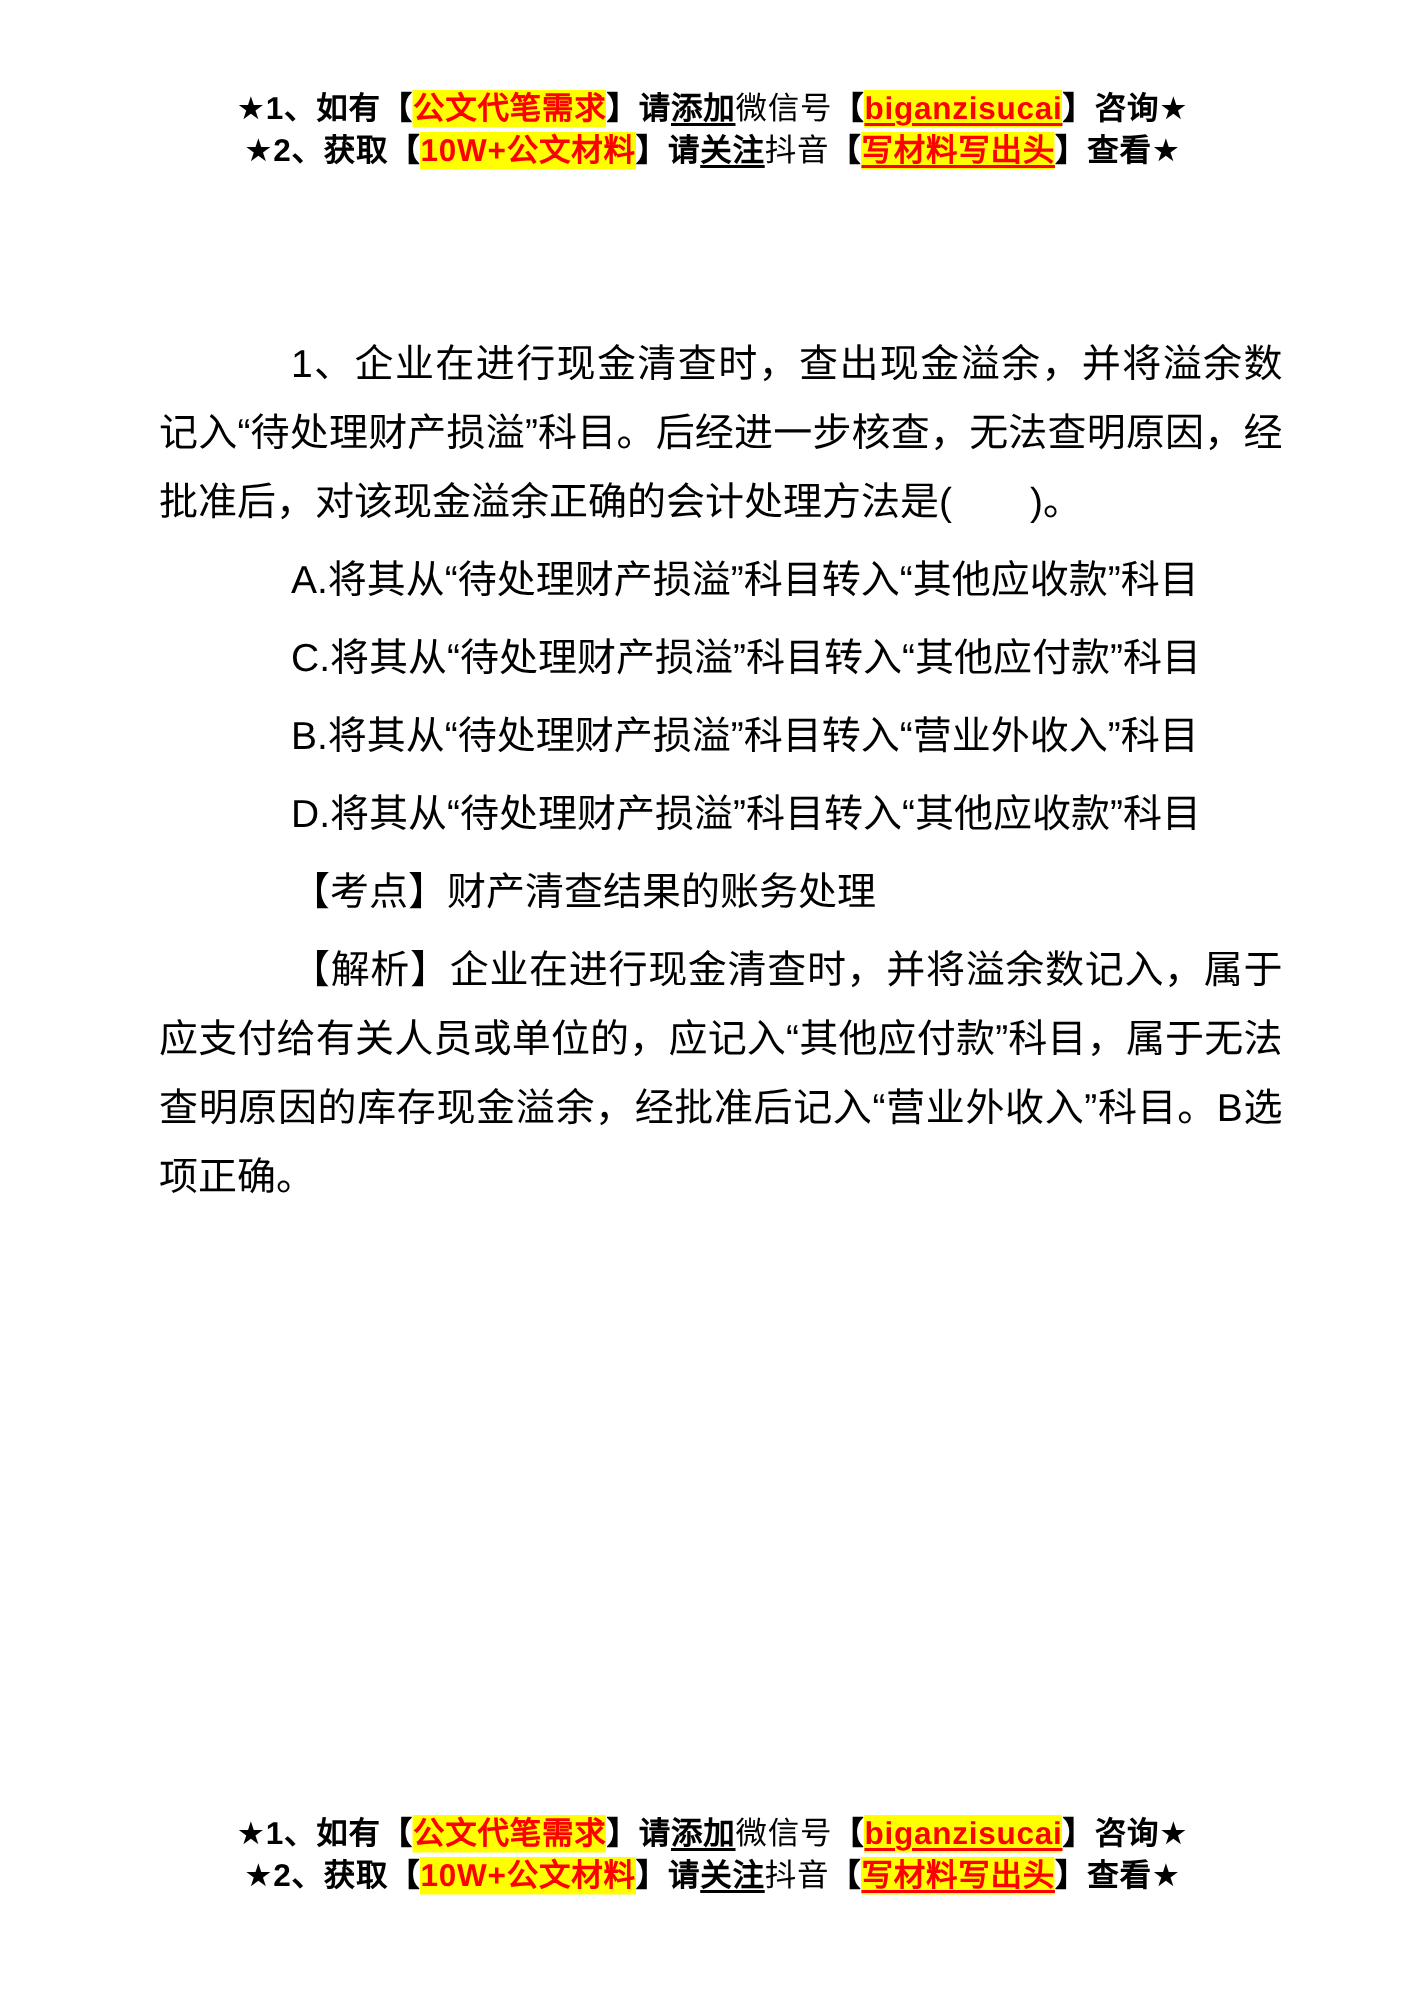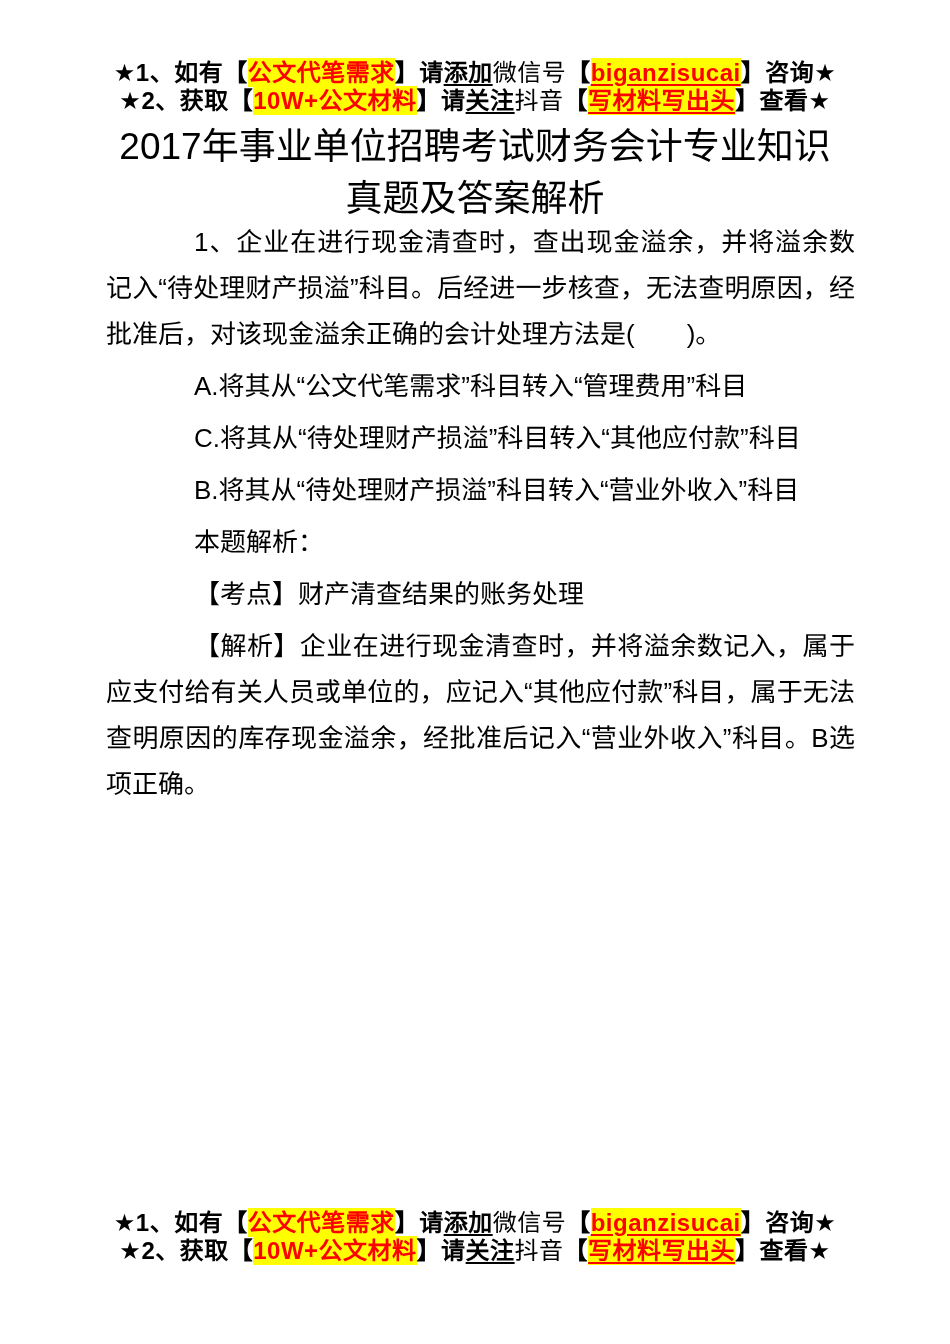--- a/index.html
+++ b/index.html
@@ -15,21 +15,21 @@
     color: #000000;
     font-family: "Liberation Sans", "DejaVu Sans", sans-serif;
     overflow: hidden;
   }
   
   .banner {
     position: absolute;
     left: 0;
     right: 0;
     text-align: center;
-    font-size: 24px;
+    font-size: 21px;
     line-height: 28px;
     font-weight: bold;
     letter-spacing: 0.5px;
   }
   .banner-top { top: 59px; }
   .banner-bottom { top: 1209px; }
   .banner-line { display: block; white-space: nowrap; }
   .seg { font-weight: bold; }
   .seg.r { font-weight: normal; }
   .seg.hl {
@@ -77,31 +77,27 @@
 
   <header class="banner banner-top">
     <span class="banner-line">
       <span class="seg">★1、如有【</span><span class="seg hl">公文代笔需求</span><span class="seg">】请</span><span class="seg u">添加</span><span class="seg r">微信号</span><span class="seg">【</span><span class="seg hl u">biganzisucai</span><span class="seg">】咨询★</span>
     </span>
     <span class="banner-line">
       <span class="seg">★2、获取【</span><span class="seg hl">10W+公文材料</span><span class="seg">】请</span><span class="seg u">关注</span><span class="seg r">抖音</span><span class="seg">【</span><span class="seg hl u">写材料写出头</span><span class="seg">】查看★</span>
     </span>
   </header>
 
-  <h1 class="title">
-    <span class="title-line">2017年事业单位招聘考试财务会计专业知识</span>
-    <span class="title-line">真题及答案解析</span>
-  </h1>
 
   <main class="content">
     <p>1、企业在进行现金清查时，查出现金溢余，并将溢余数记入“待处理财产损溢”科目。后经进一步核查，无法查明原因，经批准后，对该现金溢余正确的会计处理方法是(　　)。</p>
-    <p>A.将其从“公文代笔需求”科目转入“管理费用”科目</p>
+    <p>A.将其从“待处理财产损溢”科目转入“其他应收款”科目</p>
     <p>C.将其从“待处理财产损溢”科目转入“其他应付款”科目</p>
     <p>B.将其从“待处理财产损溢”科目转入“营业外收入”科目</p>
-    <p>本题解析：</p>
+    <p>D.将其从“待处理财产损溢”科目转入“其他应收款”科目</p>
     <p>【考点】财产清查结果的账务处理</p>
     <p>【解析】企业在进行现金清查时，并将溢余数记入，属于应支付给有关人员或单位的，应记入“其他应付款”科目，属于无法查明原因的库存现金溢余，经批准后记入“营业外收入”科目。B选项正确。</p>
   </main>
 
   <footer class="banner banner-bottom">
     <span class="banner-line">
       <span class="seg">★1、如有【</span><span class="seg hl">公文代笔需求</span><span class="seg">】请</span><span class="seg u">添加</span><span class="seg r">微信号</span><span class="seg">【</span><span class="seg hl u">biganzisucai</span><span class="seg">】咨询★</span>
     </span>
     <span class="banner-line">
       <span class="seg">★2、获取【</span><span class="seg hl">10W+公文材料</span><span class="seg">】请</span><span class="seg u">关注</span><span class="seg r">抖音</span><span class="seg">【</span><span class="seg hl u">写材料写出头</span><span class="seg">】查看★</span>

